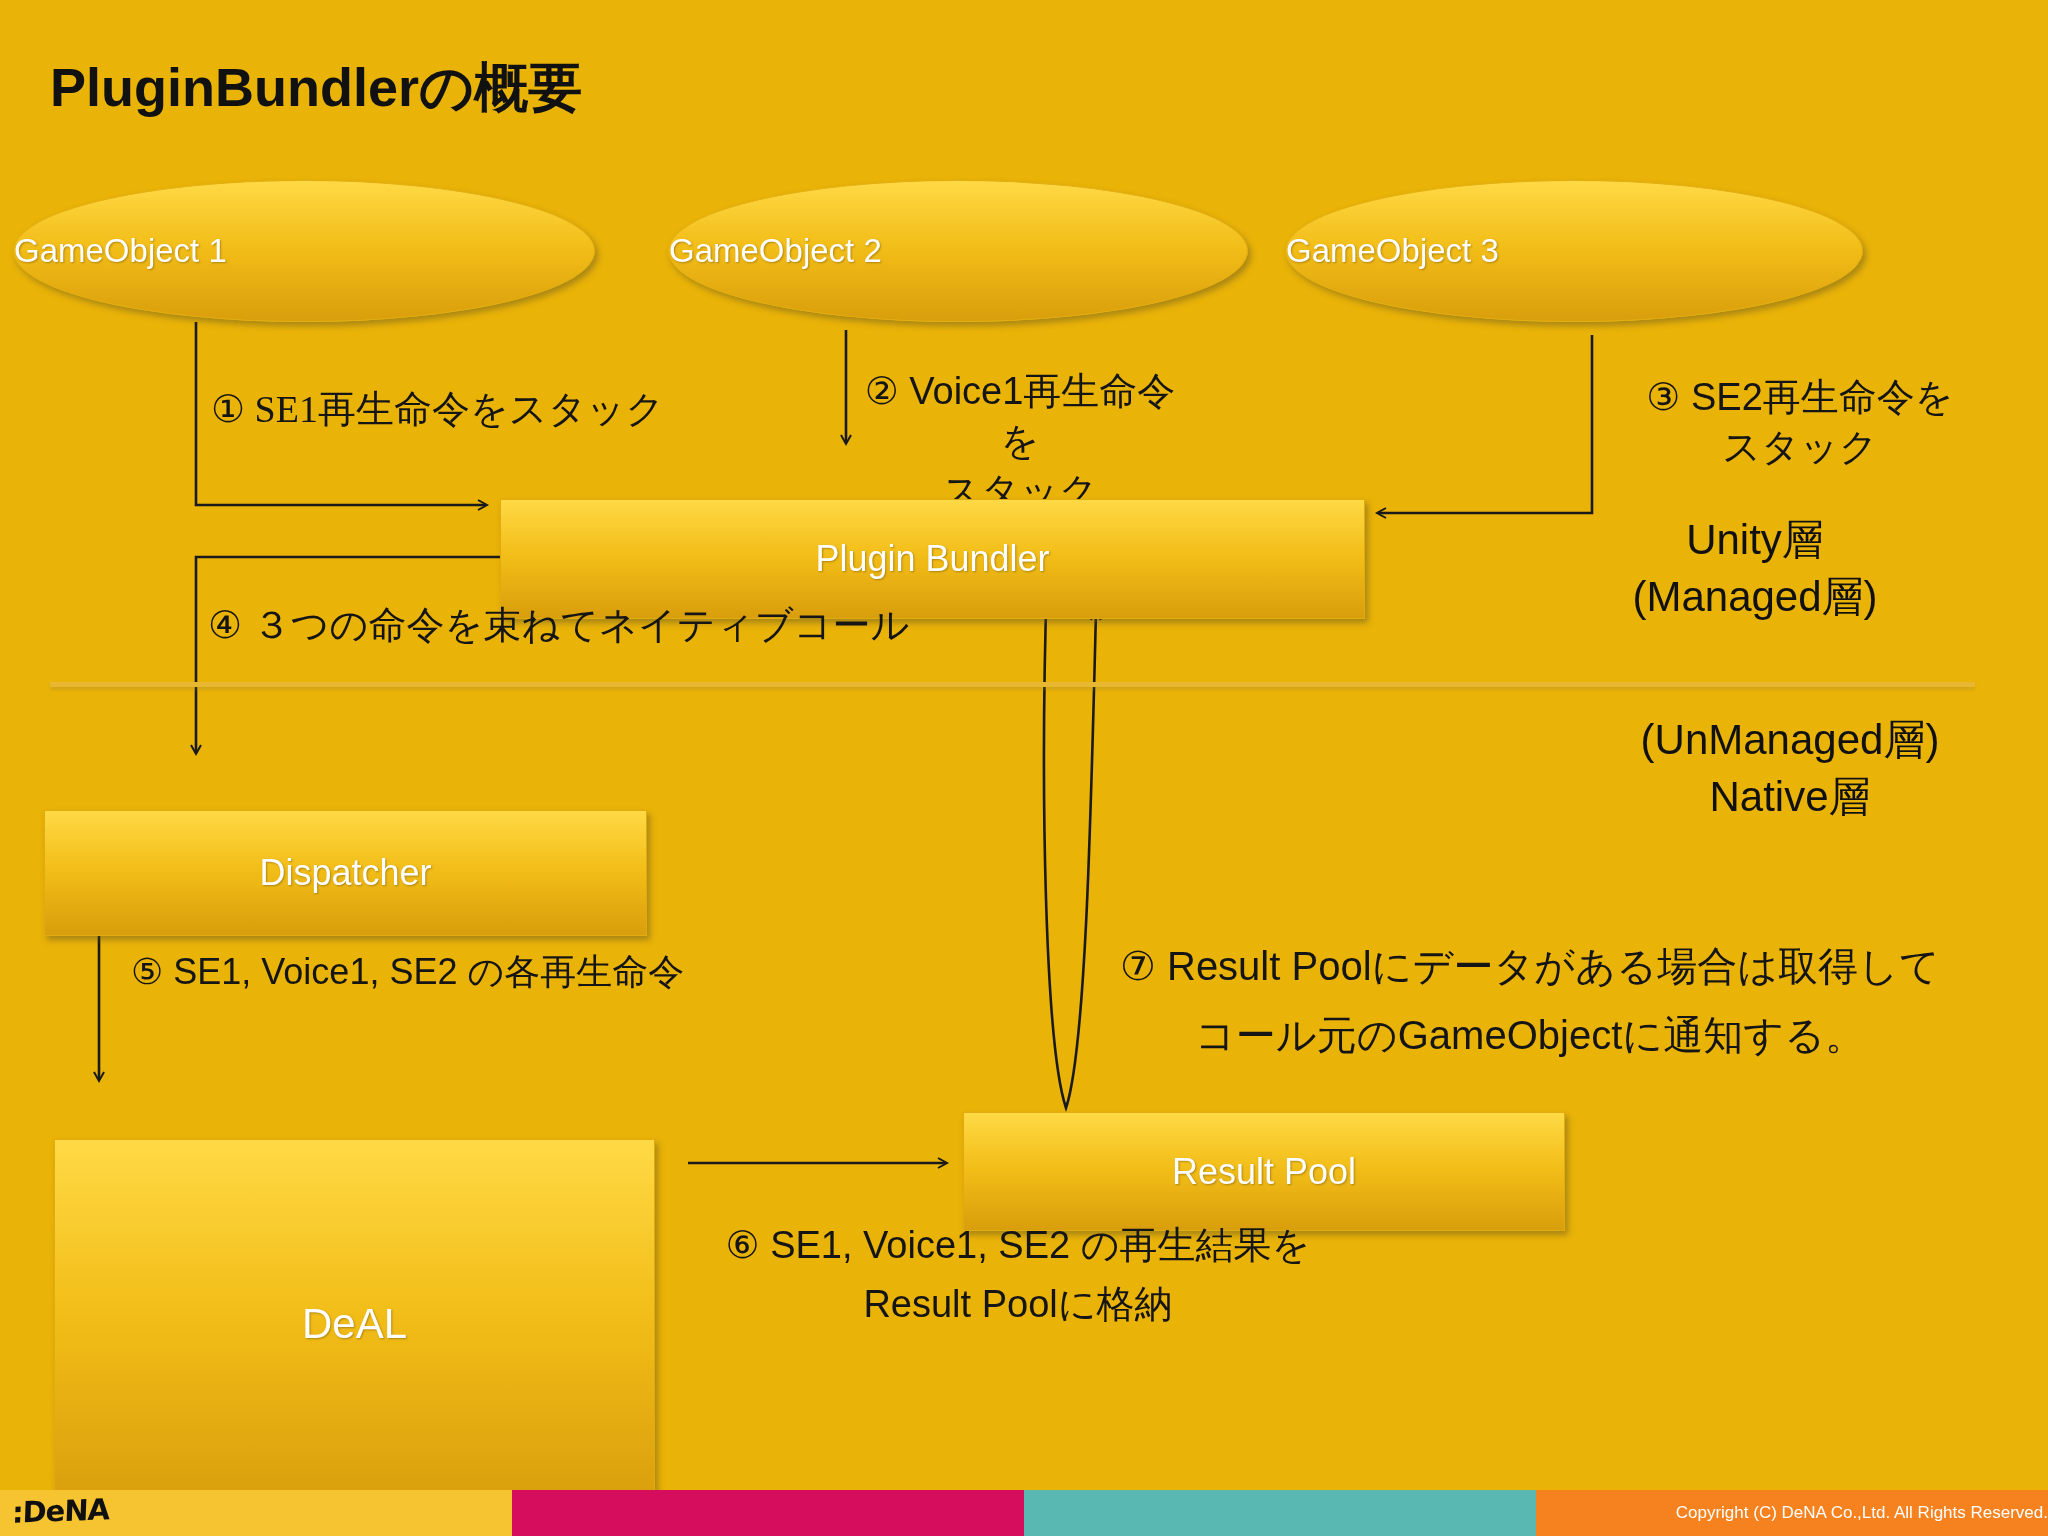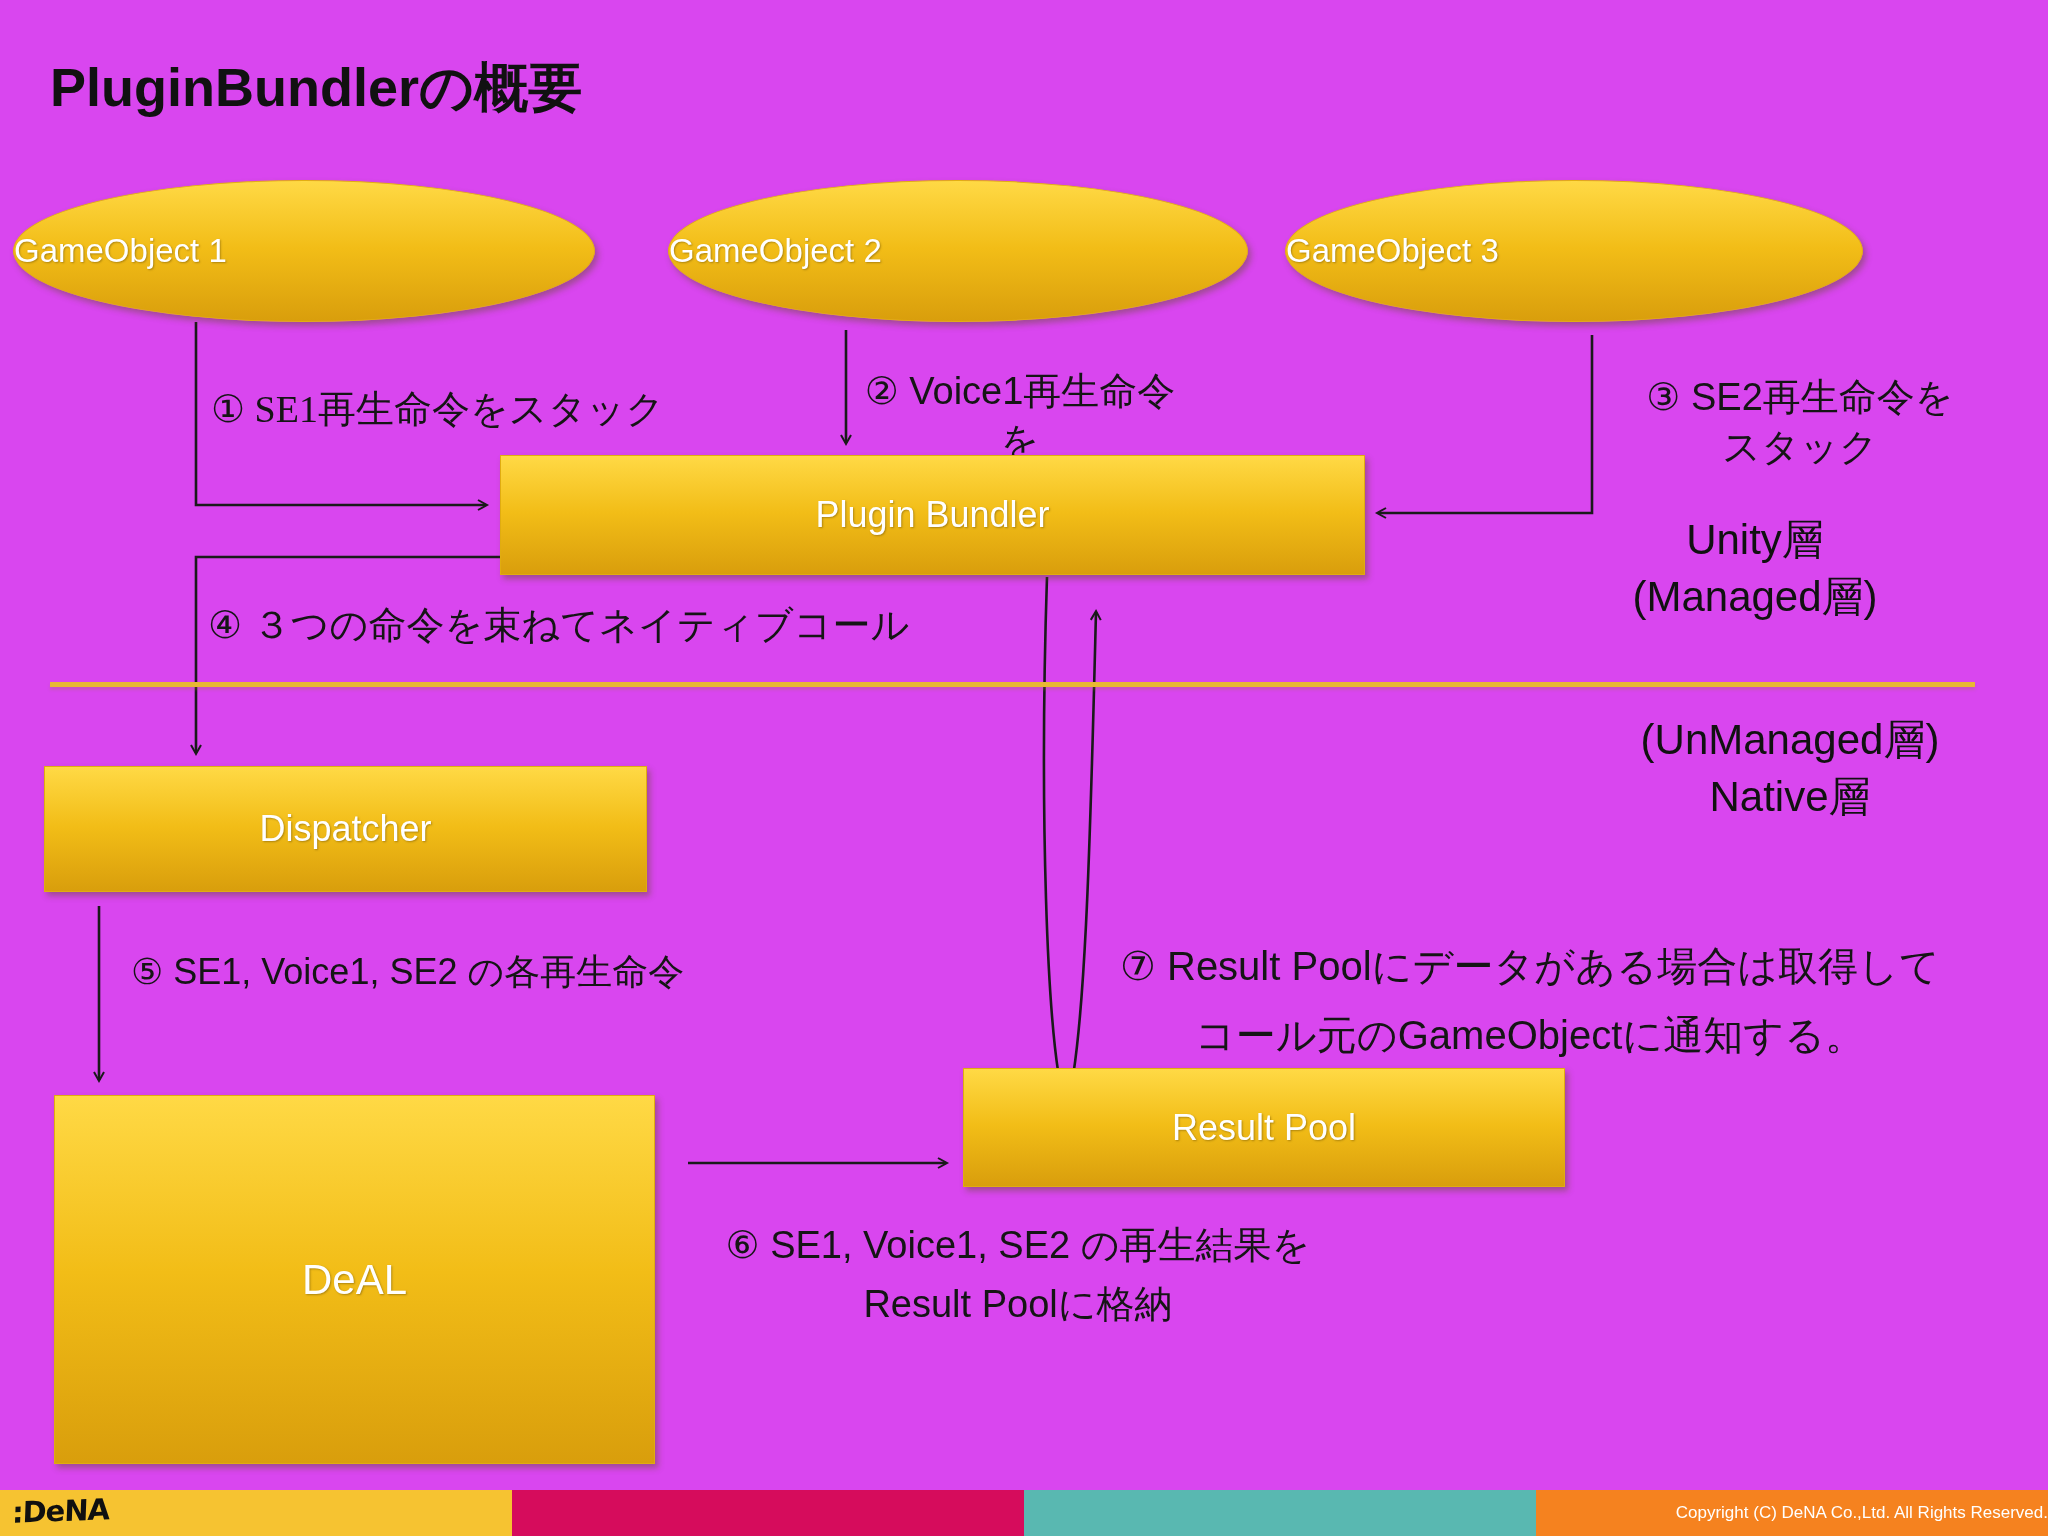--- a/index.html
+++ b/index.html
@@ -1,19 +1,19 @@
 <!DOCTYPE html>
 <html style="--gold-light: #FFD945; --gold-mid: #F2BD17; --gold-dark: #D99E0C; --divider-gold: #E8B833; --footer-yellow: #F6C331; --footer-crimson: #D60C5C; --footer-teal: #59B8B1; --footer-orange: #F5821F; --arrow-black: #1A1A1A;"><head>
 <meta charset="utf-8">
 <style>
   html,body{margin:0;padding:0;background:#e6e6e6;}
   .slide{
     position:relative;
     width:2048px;height:1536px;
-    background:#d946ef;
+    background:#eab308;
     overflow:hidden;
     font-family:"Liberation Sans","DejaVu Sans",sans-serif;
   }
   .slide-title{
     position:absolute;left:50px;top:52px;
     font-size:54px;font-weight:700;color:#111;
     letter-spacing:0px;
   }
   
   .gold{
@@ -22,20 +22,21 @@
   }
   .ellipse{
     position:absolute;height:140px;border-radius:50%;
     display:flex;align-items:center;
     border:1px solid #e2ae12;
   }
   .rect{
     position:absolute;
     display:flex;align-items:center;justify-content:center;
     border:1px solid #e0ac10;
+    margin-top:44px;
   }
   .node-label{
     color:#fff;font-size:33px;font-weight:400;
     text-shadow:1px 1px 2px rgba(120,90,10,.55);
     white-space:nowrap;
   }
   .step-label{
     position:absolute;color:#151515;font-size:38px;
     white-space:nowrap;line-height:1.32;
   }

